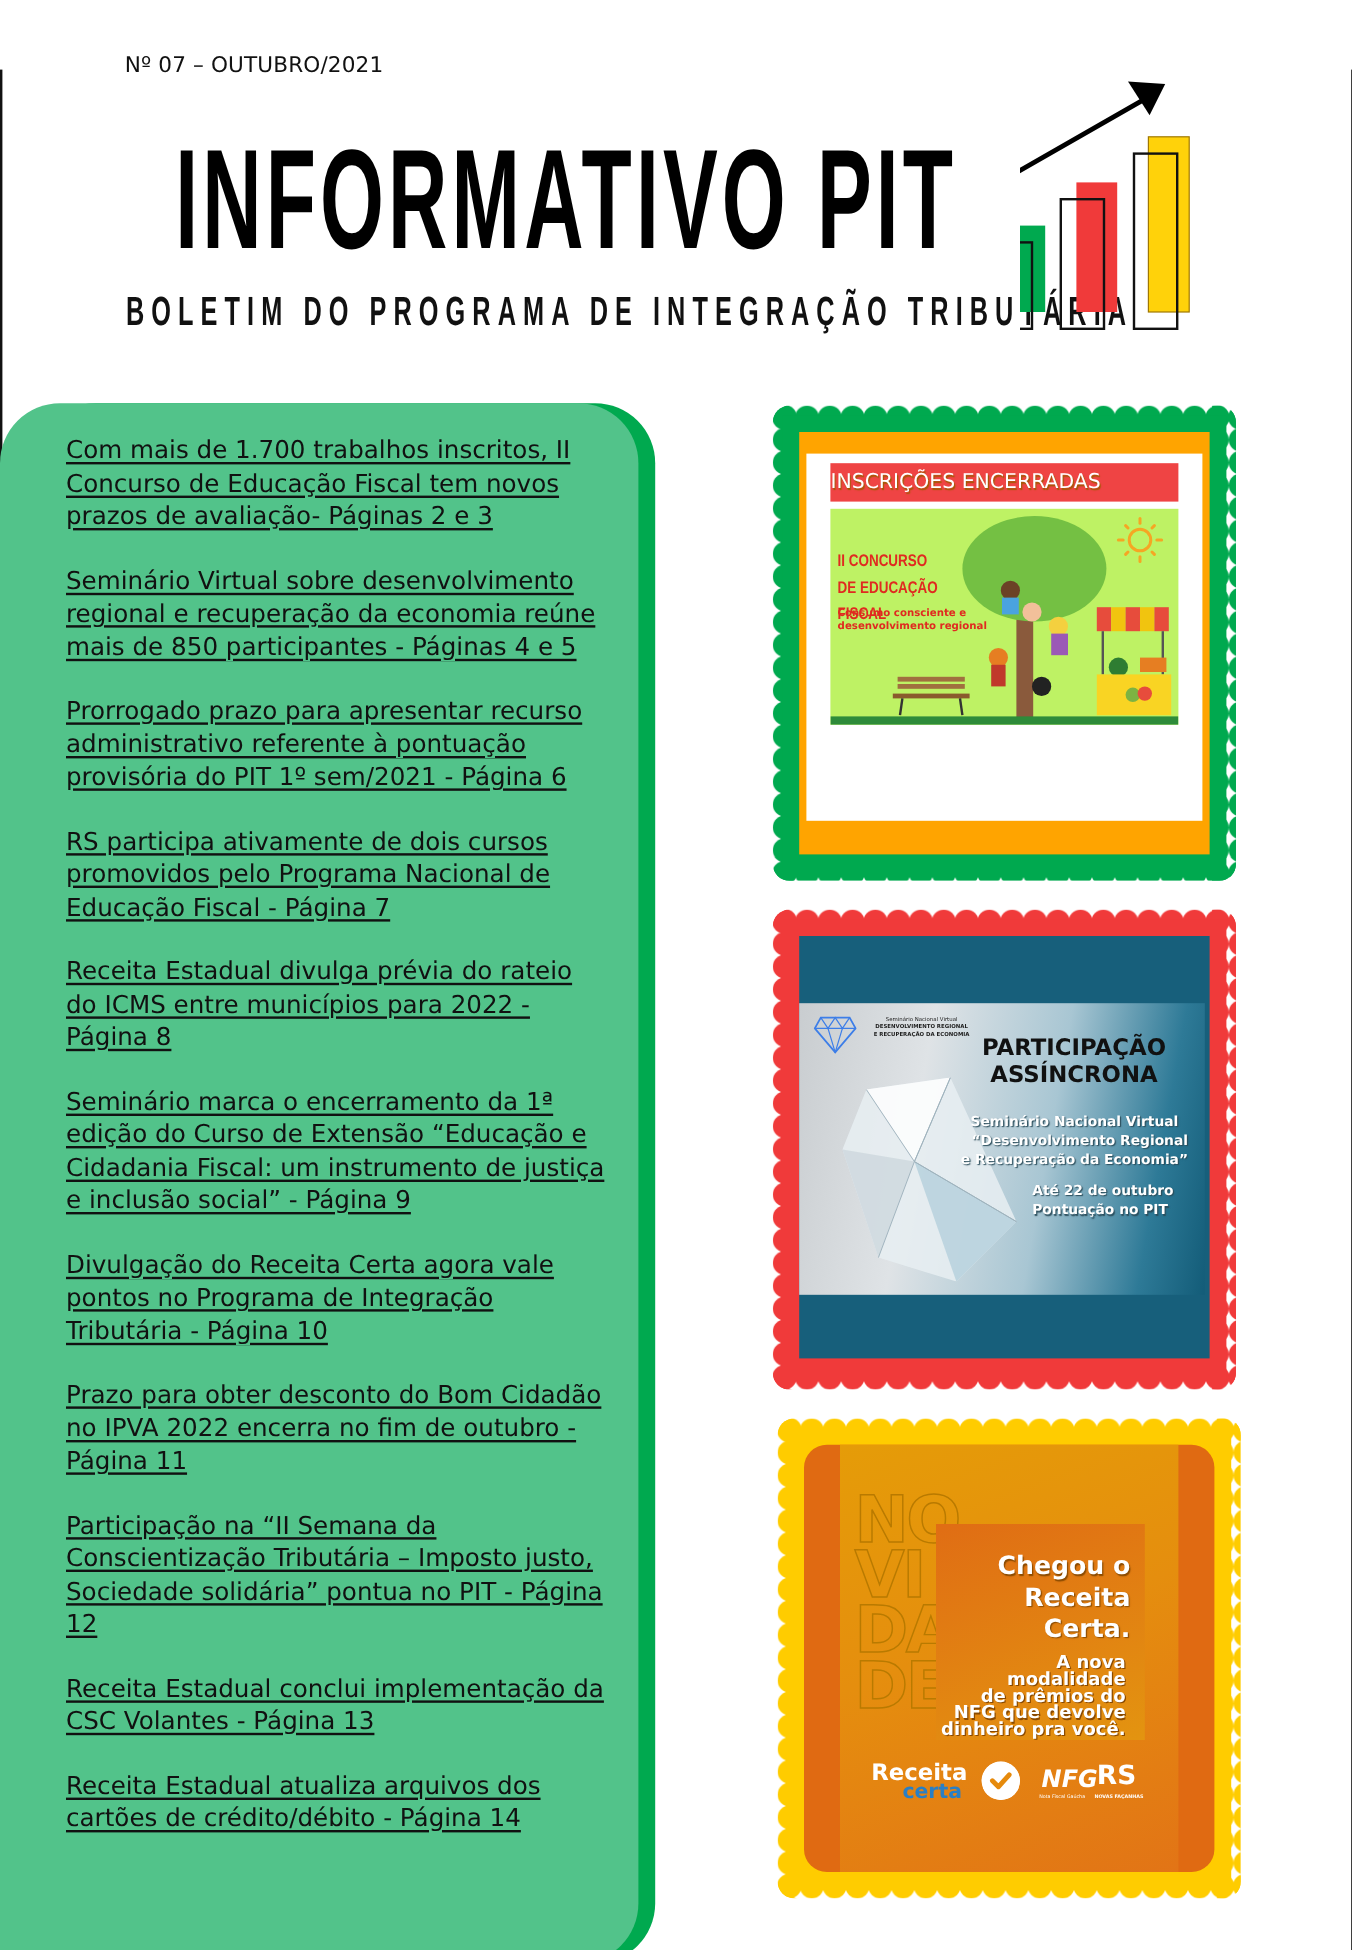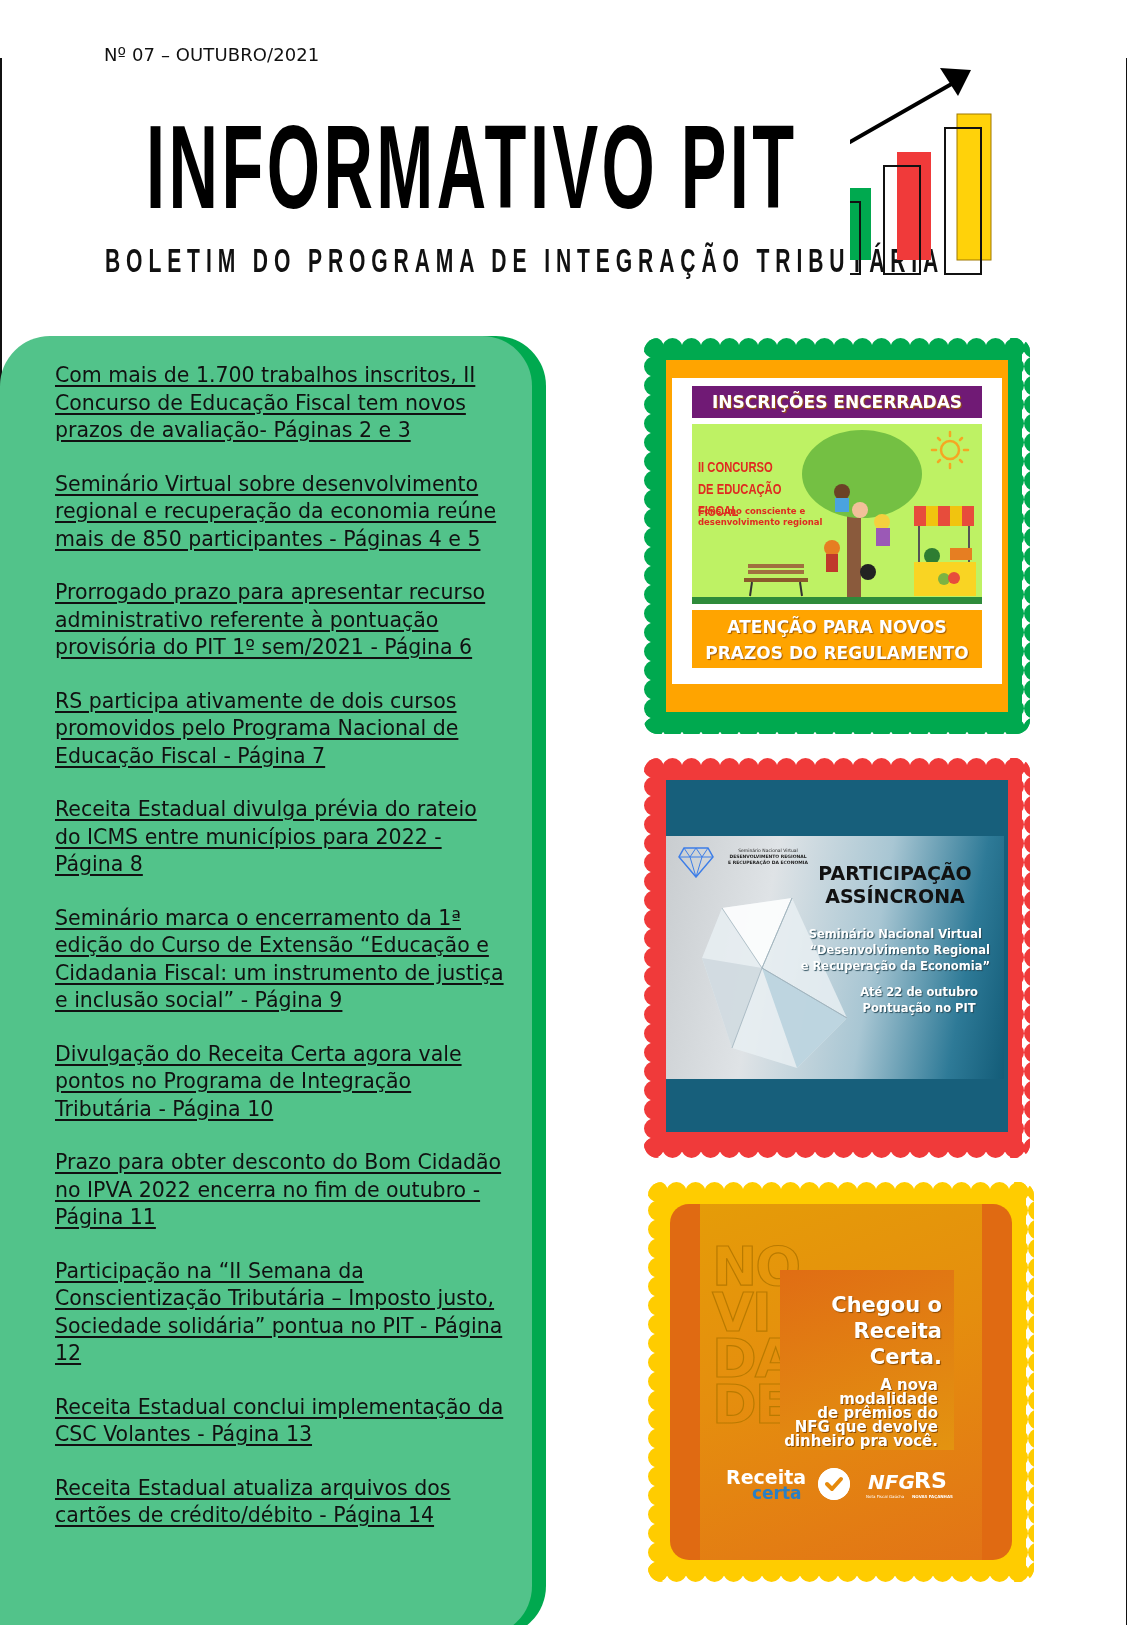--- a/index.html
+++ b/index.html
@@ -17,33 +17,33 @@
   .toc-item { font-size:20.5px; line-height:27.5px; color:#111; text-decoration:underline; text-underline-offset:3px; margin-bottom:26px; cursor:pointer; }
 
   .frame { position:absolute; width:386px; }
   .scallop { position:absolute; inset:0; border-radius:14px; }
   .frame1 { left:644px; top:338px; height:396px; }
   .frame2 { left:644px; top:758px; height:400px; }
   .frame3 { left:648px; top:1182px; height:400px; }
 
   .inner1 { position:absolute; left:22px; top:22px; right:22px; bottom:22px; background:#ffa400; }
   .inner1 .white { position:absolute; left:6px; top:18px; right:6px; bottom:28px; background:#fff; }
-  .banner-top { position:absolute; left:20px; top:8px; right:20px; height:32px; background:#701a75; color:#fff; font-weight:bold; font-size:17px; text-align:center; line-height:32px; text-shadow:1px 1px 1px #a05a00; }
+  .banner-top { position:absolute; left:20px; top:8px; right:20px; height:32px; background:#ef4444; color:#fff; font-weight:normal; font-size:17px; line-height:32px; text-shadow:1px 1px 1px #a05a00; }
   .scene { position:absolute; left:20px; top:46px; right:20px; height:180px; background:#bef264; overflow:hidden; }
   .scene .ground { position:absolute; left:0; right:0; bottom:0; height:7px; background:#2e8b3a; }
   .scene .t1 { position:absolute; left:6px; top:32px; color:#e02a20; font-family:"Liberation Sans", sans-serif; font-weight:bold; font-size:14px; line-height:22px; transform:scaleX(0.8); transform-origin:left top; }
   .scene .t2 { position:absolute; left:6px; top:82px; color:#e02a20; font-weight:bold; font-size:8.5px; line-height:11px; }
   .banner-bottom { position:absolute; left:20px; top:232px; right:20px; height:58px; background:#ffa400; color:#fff; font-weight:bold; font-size:17px; text-align:center; line-height:26px; padding-top:4px; box-sizing:border-box; text-shadow:1px 1px 1px #a05a00; }
 
   .inner2 { position:absolute; left:22px; top:22px; right:22px; bottom:26px; background:#175f7b;padding-left:33px; }
   .inner2 .photo { position:absolute; left:0; right:4px; top:56px; height:243px; background:linear-gradient(100deg,#c9cdd0 0%,#dfe3e6 30%,#a8c6d3 60%,#2e7a97 85%,#135c78 100%); overflow:hidden; }
   .diamond { position:absolute; left:36px; top:62px; width:150px; height:170px; }
   .p-title { position:absolute; right:24px; top:26px; width:170px; text-align:center; font-weight:bold; font-size:19px; line-height:23px; color:#111; }
   .p-sub { position:absolute; right:14px; top:90px; text-align:right; color:#fff; font-weight:bold; font-size:11.5px; line-height:16px; text-shadow:1px 1px 1px #2a4c5a; }
-  .p-date { position:absolute; right:26px; top:148px; text-align:center; color:#fff; font-weight:bold; font-size:11.5px; line-height:16px; text-shadow:1px 1px 1px #2a4c5a; }
+  .p-date { position:absolute; right:26px; top:148px; color:#fff; font-weight:bold; font-size:11.5px; line-height:16px; text-shadow:1px 1px 1px #2a4c5a; }
   .p-logo-sm { position:absolute; left:62px; top:12px; font-size:4.5px; color:#222; text-align:center; line-height:6px; }
   .p-logo-ico { position:absolute; left:12px; top:10px; width:36px; height:32px; }
 
   .inner3 { position:absolute; left:22px; top:22px; right:22px; bottom:22px; background:#e06a12;border-radius:19px; }
   .inner3 .grad { position:absolute; left:30px; top:0; right:30px; bottom:0; background:linear-gradient(160deg,#e59c08 0%,#e58e0e 45%,#e27416 100%); }
   .novidade { position:absolute; left:42px; top:40px; font-weight:bold; font-size:54px; line-height:46px; color:transparent; -webkit-text-stroke:1.2px #b97a00; letter-spacing:-2px; }
   .rc-box { position:absolute; left:110px; top:66px; width:174px; height:180px; background:linear-gradient(160deg,#e06d14,#e39410); }
   .rc-title { position:absolute; right:12px; top:22px; text-align:right; color:#fff; font-weight:bold; font-size:21px; line-height:26px; text-shadow:1px 1px 1px #8a4a00; }
   .rc-sub { position:absolute; right:16px; top:108px; text-align:right; color:#fff; font-weight:bold; font-size:15px; line-height:14px; text-shadow:1px 1px 0 #8a4a00; }
   .rc-logos { position:absolute; left:56px; top:262px; right:40px; height:40px; }
@@ -154,21 +154,20 @@
           <rect x="226" y="102" width="2" height="36" fill="#555"></rect>
             <rect x="276" y="102" width="2" height="36" fill="#555"></rect>
           <circle cx="240" cy="132" r="8" fill="#2e7d32"></circle>
             <rect x="258" y="124" width="22" height="12" fill="#e67e22"></rect>
           <rect x="222" y="138" width="62" height="34" fill="#f9d423"></rect>
           <circle cx="252" cy="155" r="6" fill="#7cb342"></circle>
             <circle cx="262" cy="154" r="6" fill="#e74c3c"></circle>
         </svg>
         <div class="ground"></div>
       </div>
-      <div class="banner-bottom">ATENÇÃO PARA NOVOS PRAZOS DO REGULAMENTO</div>
     </div>
   </div>
 </div>
 
 <div class="frame frame2">
   <svg class="scallop" width="386" height="400" viewBox="0 0 386 400">
     <defs>
       <pattern id="sc2h" width="19" height="20" patternUnits="userSpaceOnUse">
           <circle cx="9.5" cy="10" r="10" fill="#f03a3a"></circle>
         </pattern>

